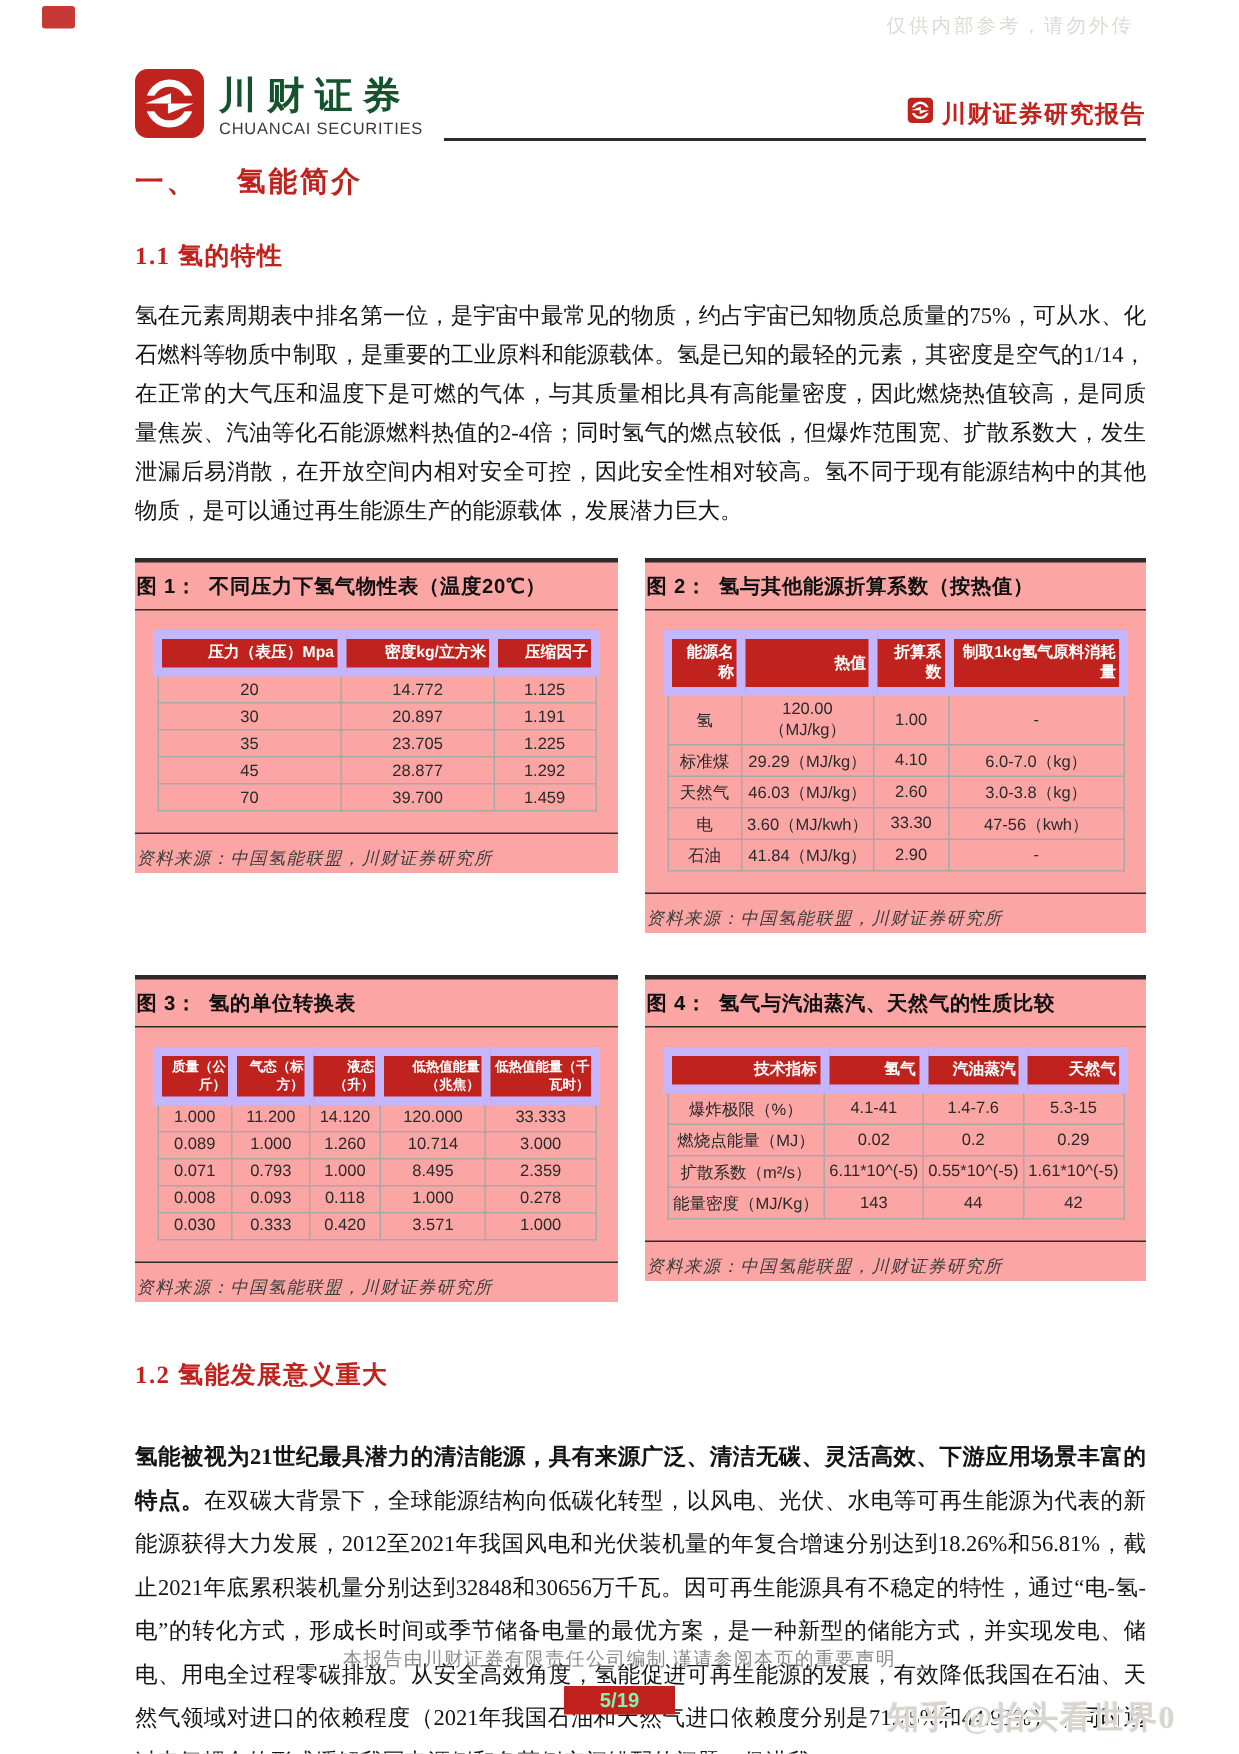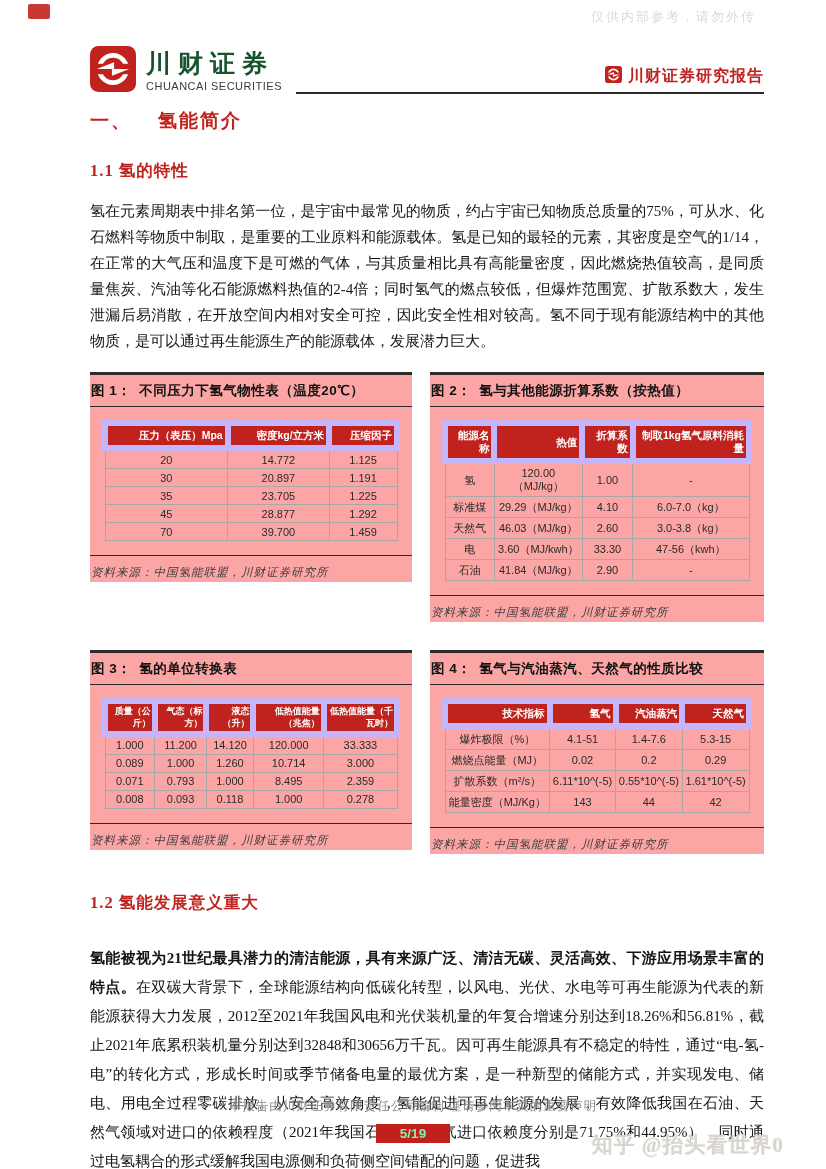--- a/index.html
+++ b/index.html
@@ -272,20 +272,27 @@
                 <td>8.495</td>
                 <td>2.359</td>
               </tr>
               <tr>
                 <td>0.008</td>
                 <td>0.093</td>
                 <td>0.118</td>
                 <td>1.000</td>
                 <td>0.278</td>
               </tr>
+              <tr>
+                <td>0.030</td>
+                <td>0.333</td>
+                <td>0.420</td>
+                <td>3.571</td>
+                <td>1.000</td>
+              </tr>
             </tbody>
           </table>
       </div>
       <div class="fig-source">资料来源：中国氢能联盟，川财证券研究所</div>
     </div>
     <div class="fig">
       <div class="fig-titlebar">
         <span class="fig-label">图 4：</span><span>氢气与汽油蒸汽、天然气的性质比较</span>
       </div>
       <div class="fig-body">
@@ -294,21 +301,21 @@
               <tr>
                 <th>技术指标</th>
                 <th>氢气</th>
                 <th>汽油蒸汽</th>
                 <th>天然气</th>
               </tr>
             </thead>
             <tbody>
               <tr>
                 <td>爆炸极限（%）</td>
-                <td>4.1-51</td>
+                <td>4.1-41</td>
                 <td>1.4-7.6</td>
                 <td>5.3-15</td>
               </tr>
               <tr>
                 <td>燃烧点能量（MJ）</td>
                 <td>0.02</td>
                 <td>0.2</td>
                 <td>0.29</td>
               </tr>
               <tr>

